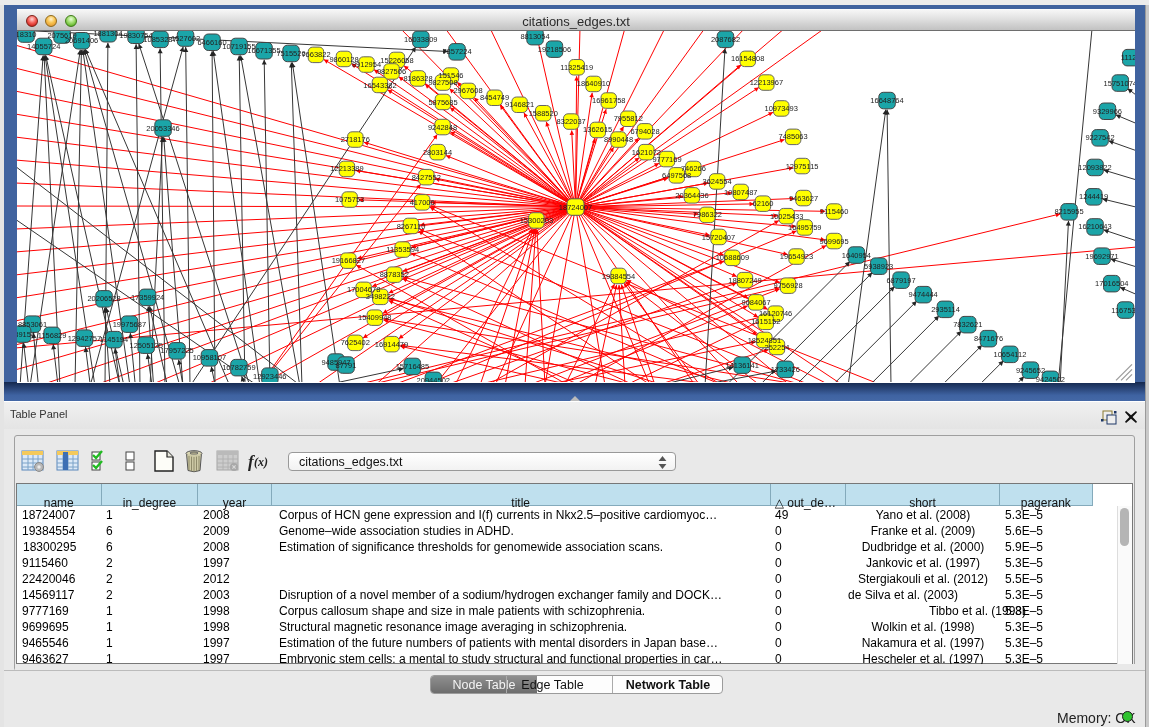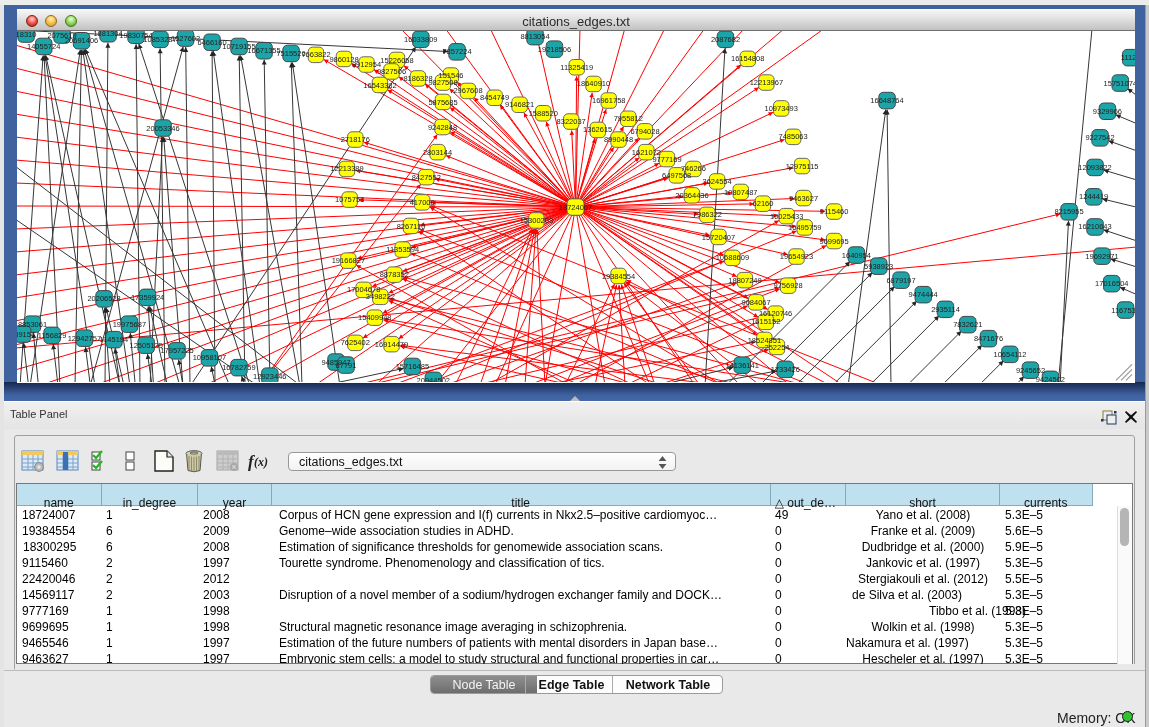--- a/index.html
+++ b/index.html
@@ -783,21 +783,21 @@
   </div>
   <div class="abs" id="tablewrap"></div>
 
 </div>
 <div class="abs th" style="left:17px;top:484px;width:84.5px">name</div>
 <div class="abs th" style="left:101.5px;top:484px;width:96.9px">in_degree</div>
 <div class="abs th" style="left:198.4px;top:484px;width:73.2px">year</div>
 <div class="abs th" style="left:271.6px;top:484px;width:499.1px">title</div>
 <div class="abs th" style="left:770.7px;top:484px;width:75.3px;text-align:left;padding-left:4px">△ out_de…</div>
 <div class="abs th" style="left:846px;top:484px;width:154px">short</div>
-<div class="abs th" style="left:1000px;top:484px;width:92.6px">currents</div>
+<div class="abs th" style="left:1000px;top:484px;width:92.6px">pagerank</div>
 <div class="trow" style="top:507px">
 <span style="left:22px">18724007</span>
     <span style="left:106px">1</span>
 <span style="left:203px">2008</span>
     <span style="left:279px;width:488px">Corpus of HCN gene expression and I(f) currents in Nkx2.5–positive cardiomyoc…</span>
 <span style="left:775px">49</span>
     <span style="left:846px;width:154px;text-align:center">Yano et al. (2008)</span>
 <span style="left:1005px">5.3E–5</span>
   </div>
 <div class="trow" style="top:523px">
@@ -815,86 +815,86 @@
 <span style="left:203px">2008</span>
     <span style="left:279px;width:488px">Estimation of significance thresholds for genomewide association scans.</span>
 <span style="left:775px">0</span>
     <span style="left:846px;width:154px;text-align:center">Dudbridge et al. (2000)</span>
 <span style="left:1005px">5.9E–5</span>
   </div>
 <div class="trow" style="top:555px">
 <span style="left:22px">9115460</span>
     <span style="left:106px">2</span>
 <span style="left:203px">1997</span>
-    <span style="left:279px;width:488px">Tourette syndrome. Phenomenology and classification of tics.</span>
 <span style="left:775px">0</span>
     <span style="left:846px;width:154px;text-align:center">Jankovic et al. (1997)</span>
 <span style="left:1005px">5.3E–5</span>
   </div>
 <div class="trow" style="top:571px">
 <span style="left:22px">22420046</span>
     <span style="left:106px">2</span>
 <span style="left:203px">2012</span>
 <span style="left:775px">0</span>
     <span style="left:846px;width:154px;text-align:center">Stergiakouli et al. (2012)</span>
 <span style="left:1005px">5.5E–5</span>
   </div>
 <div class="trow" style="top:587px">
 <span style="left:22px">14569117</span>
     <span style="left:106px">2</span>
 <span style="left:203px">2003</span>
     <span style="left:279px;width:488px">Disruption of a novel member of a sodium/hydrogen exchanger family and DOCK…</span>
 <span style="left:775px">0</span>
-    <span style="left:830px;width:154px;text-align:center">de Silva et al. (2003)</span>
+    <span style="left:848px;width:154px;">de Silva et al. (2003)</span>
 <span style="left:1005px">5.3E–5</span>
   </div>
 <div class="trow" style="top:603px">
 <span style="left:22px">9777169</span>
     <span style="left:106px">1</span>
 <span style="left:203px">1998</span>
+    <span style="left:279px;width:488px">Corpus callosum shape and size in male patients with schizophrenia.</span>
 <span style="left:775px">0</span>
     <span style="left:872px;width:154px;text-align:right">Tibbo et al. (1998)</span>
 <span style="left:1005px">5.3E–5</span>
   </div>
 <div class="trow" style="top:619px">
 <span style="left:22px">9699695</span>
     <span style="left:106px">1</span>
 <span style="left:203px">1998</span>
     <span style="left:279px;width:488px">Structural magnetic resonance image averaging in schizophrenia.</span>
 <span style="left:775px">0</span>
     <span style="left:846px;width:154px;text-align:center">Wolkin et al. (1998)</span>
 <span style="left:1005px">5.3E–5</span>
   </div>
 <div class="trow" style="top:635px">
 <span style="left:22px">9465546</span>
     <span style="left:106px">1</span>
 <span style="left:203px">1997</span>
     <span style="left:279px;width:488px">Estimation of the future numbers of patients with mental disorders in Japan base…</span>
 <span style="left:775px">0</span>
-    <span style="left:846px;width:154px;">Nakamura et al. (1997)</span>
+    <span style="left:846px;width:154px;text-align:center">Nakamura et al. (1997)</span>
 <span style="left:1005px">5.3E–5</span>
   </div>
 <div class="trow" style="top:651px">
 <span style="left:22px">9463627</span>
     <span style="left:106px">1</span>
 <span style="left:203px">1997</span>
-    <span style="left:279px;width:488px">Embryonic stem cells: a model to study structural and functional properties in car…</span>
+    <span style="left:279px;width:488px">Embryonic stem cells: a mental to study structural and functional properties in car…</span>
 <span style="left:775px">0</span>
     <span style="left:846px;width:154px;text-align:center">Hescheler et al. (1997)</span>
 <span style="left:1005px">5.3E–5</span>
   </div>
 <div class="abs" style="left:15px;top:664px;width:1120px;height:6px;background:#e9e9e9"></div>
 
 <div class="abs" style="left:1117px;top:506px;width:15px;height:158px;background:#fafafa;border-left:1px solid #ddd"></div>
 <div class="abs" style="left:1120px;top:508px;width:9px;height:38px;background:#b5b5b5;border-radius:5px"></div>
 
 <div class="abs" style="left:0;top:670px;width:1149px;height:1px;background:#bbb"></div>
 
 <div class="abs" id="tabs">
   <div class="seg" style="left:0;width:106px;background:linear-gradient(#8f8f8f,#6d6d6d);color:#f4f4f4;border-radius:3px 0 0 3px">Node Table</div>
-  <div class="seg" style="left:94px;width:92px;border-left:1px solid #aaa;color:#111;font-weight:bold">Edge Table</div>
+  <div class="seg" style="left:75px;width:92px;border-left:1px solid #aaa;color:#111;font-weight:normal">Edge Table</div>
   <div class="seg" style="left:181px;width:111px;border-left:1px solid #aaa;color:#111;font-weight:bold">Network Table</div>
 </div>
 <div class="abs" id="memory" style="left:1057px;top:710px">Memory: OK</div>
 <div class="abs" style="left:1122px;top:710.5px;width:11px;height:11px;border-radius:50%;background:#2fc32f;border:1.5px solid #1d1d1d"></div>
 
 <div class="abs" style="left:1145px;top:0;width:4px;height:727px;background:#c9c9c9;border-left:1px solid #9a9a9a"></div>
 <div class="abs" style="left:0;top:0;width:4px;height:727px;background:#e4e4e4"></div>
 <div class="abs" style="left:0;top:0;width:1149px;height:5px;background:#ececec"></div>
 </body></html>

